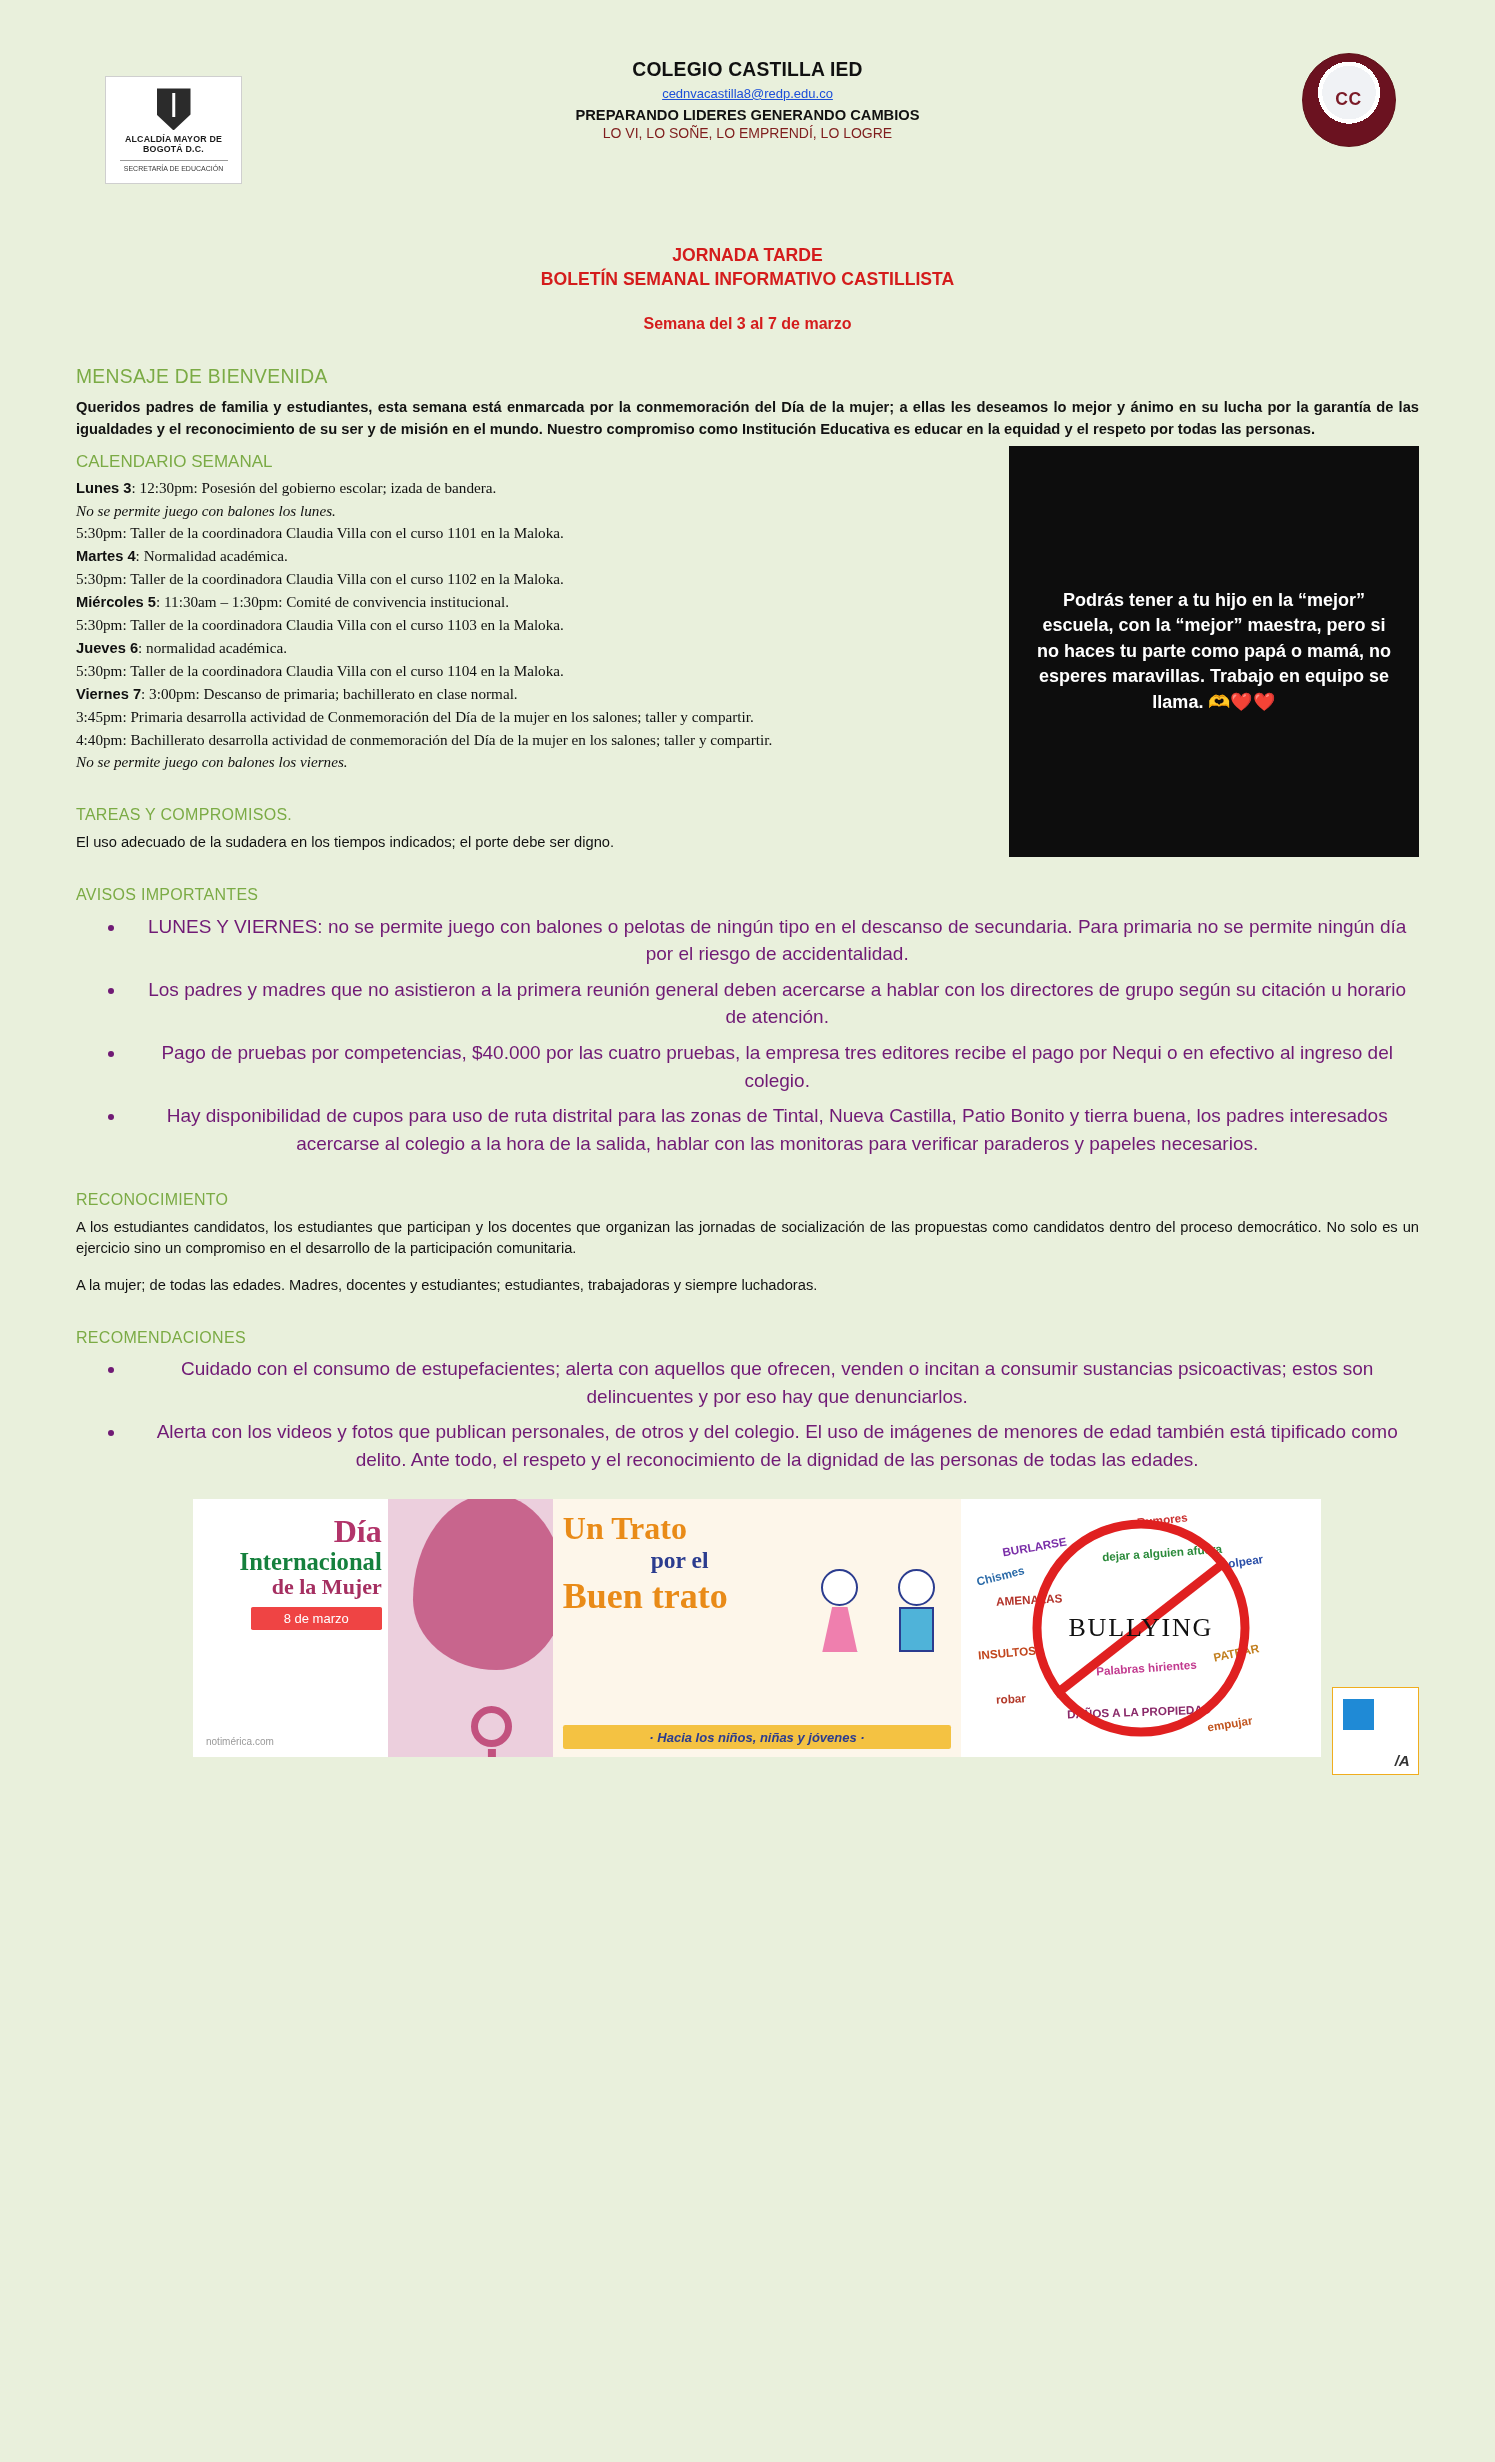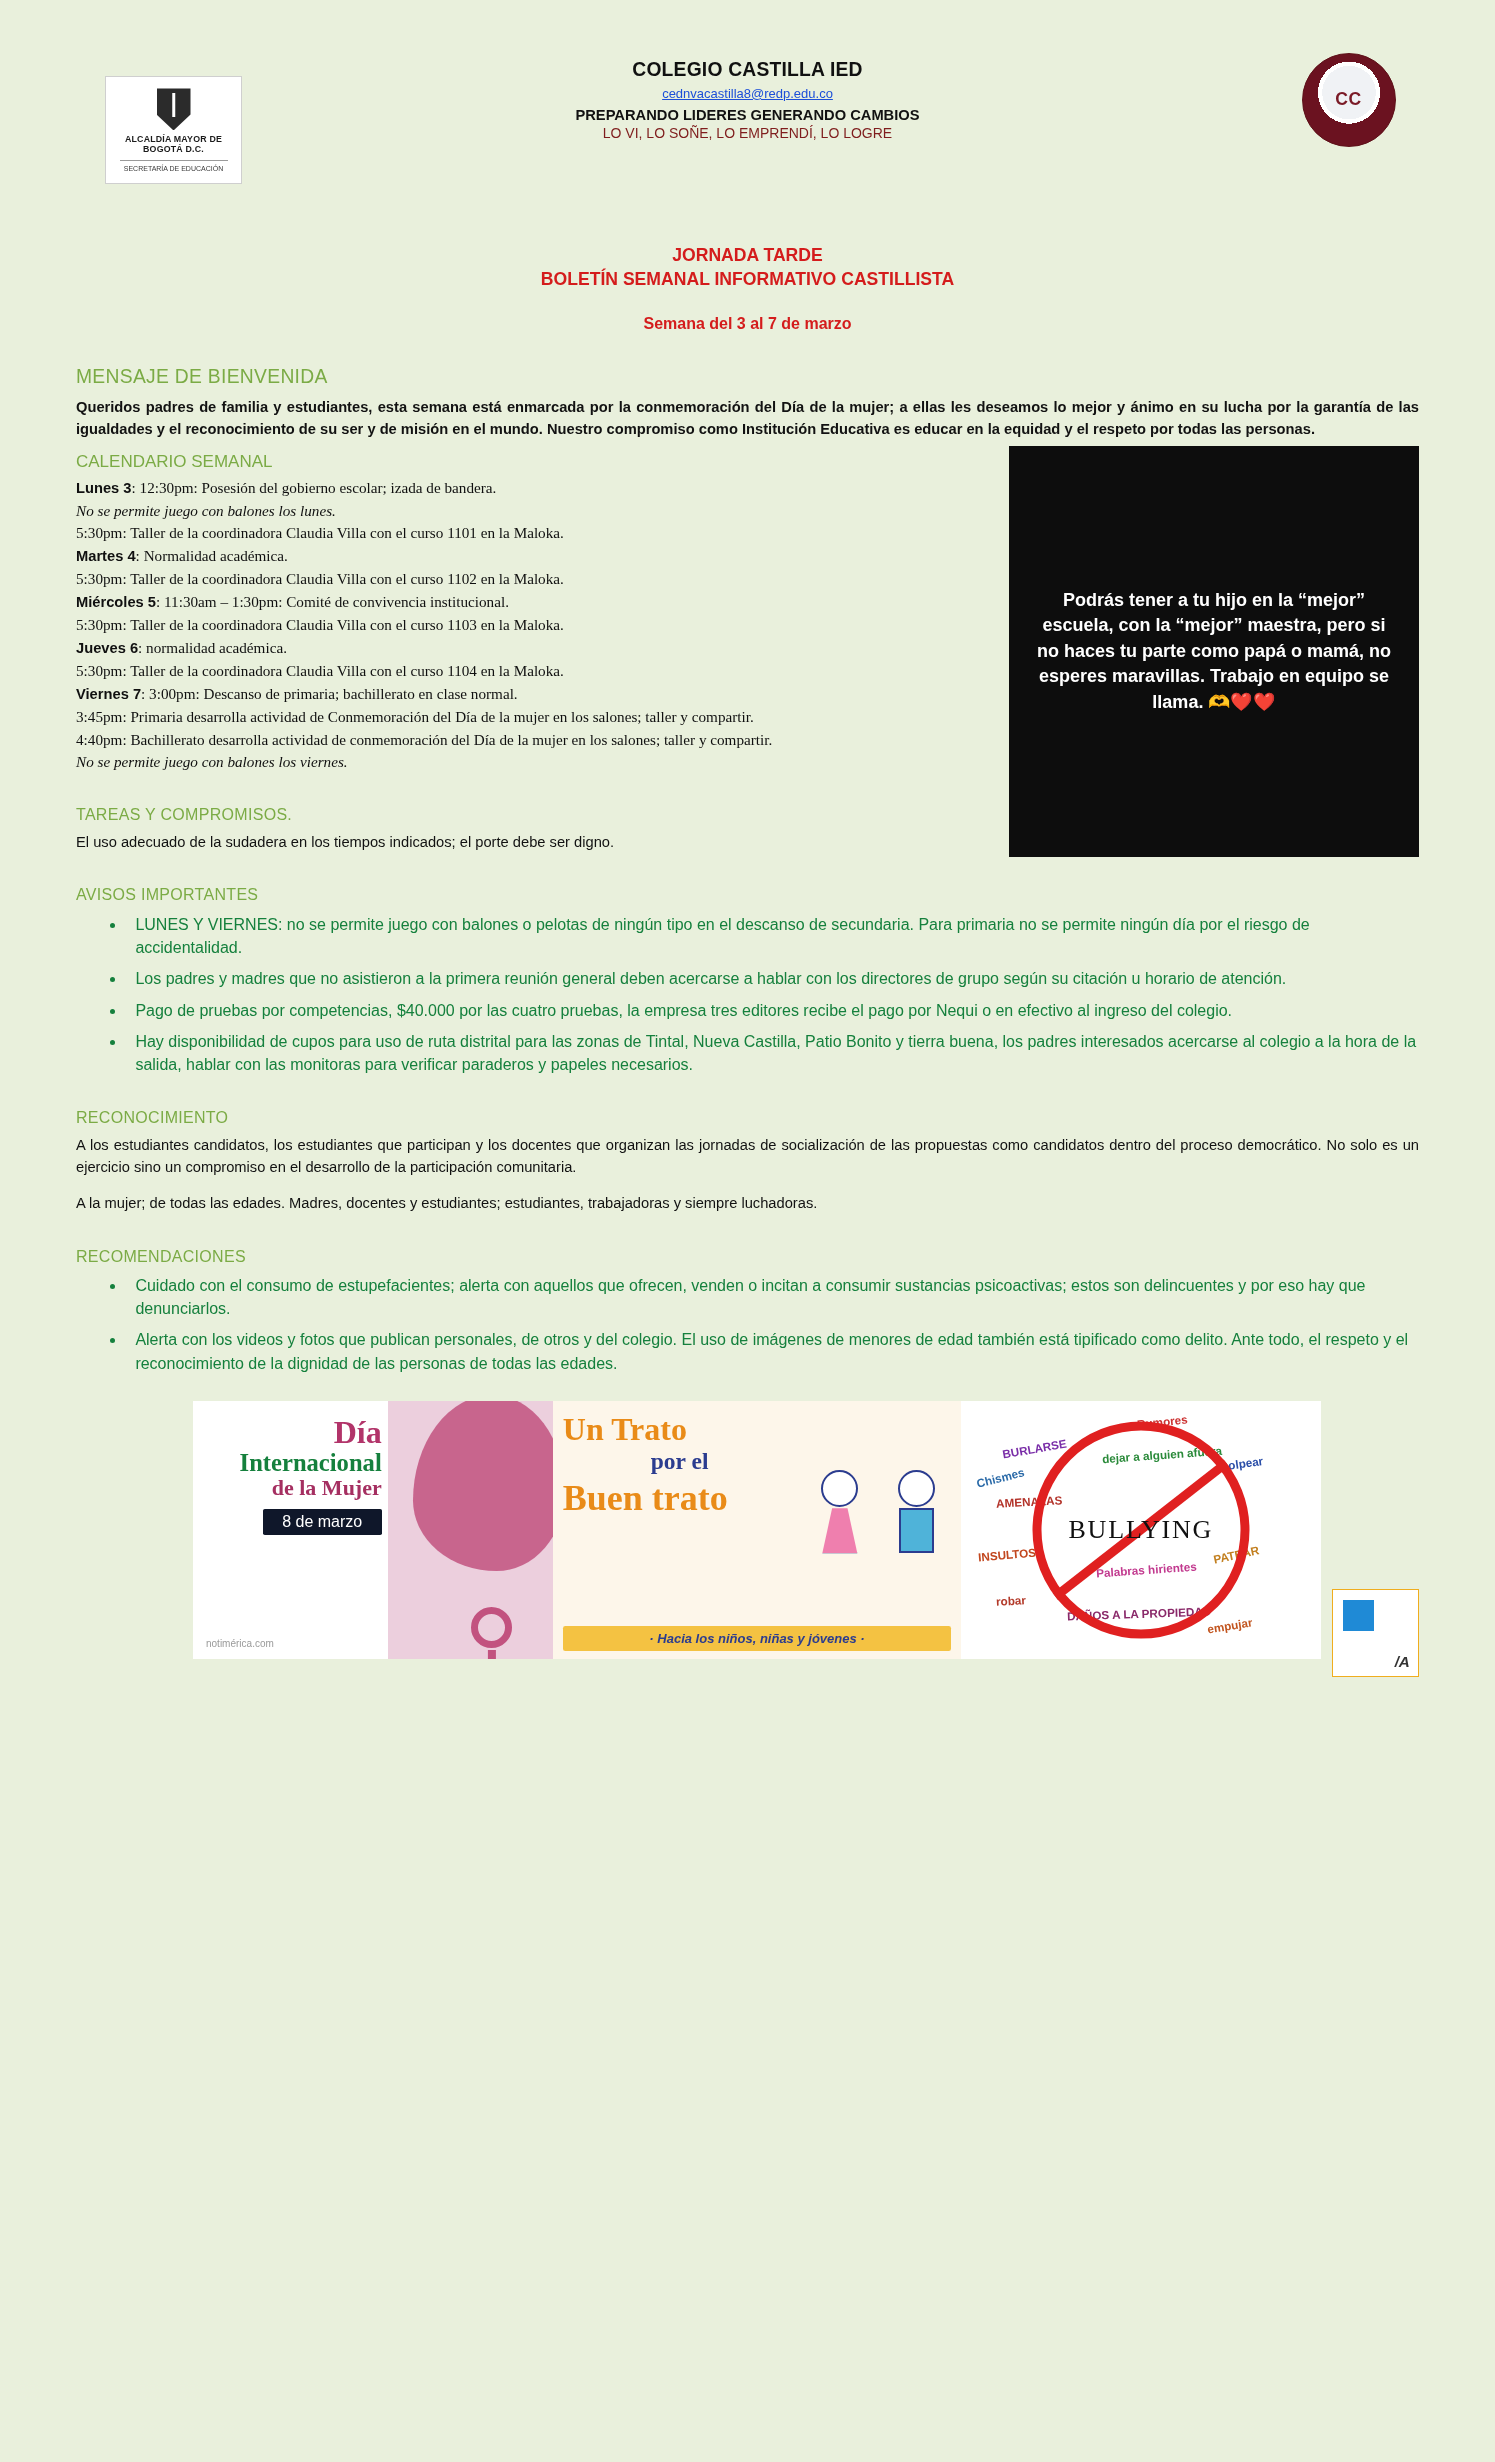--- a/index.html
+++ b/index.html
@@ -218,25 +218,26 @@
     font-size: 14.7px;
     color: #121212;
     line-height: 1.45;
     text-align: justify;
   }
   ul.bullets {
     margin: 7px 0 0 0;
     padding-left: 50px;
   }
   ul.bullets li {
-    font-size: 16px;
-    color: #15803d;
+    font-size: 19px;
+    color: #701a75;
     line-height: 1.45;
     margin-bottom: 8.2px;
     padding-left: 9.4px;
+    text-align: center;
   }
   .gap {
     height: 15.2px;
   }
 
   
   .images-band {
     position: relative;
     margin-top: 26px;
     height: 276px;
@@ -283,24 +284,24 @@
     color: #a52f61;
     font-family: "Liberation Serif", serif;
     font-weight: bold;
     font-size: 22px;
     text-align: right;
     line-height: 1.05;
   }
   .poster-women .date {
     margin-top: 9.4px;
     margin-left: auto;
-    width: 119px;
-    background: #0f172a;
+    width: 131px;
+    background: #ef4444;
     color: #fff;
-    font-size: 16px;
+    font-size: 13px;
     text-align: center;
     padding: 4.1px 0;
     border-radius: 1.8px;
   }
   .poster-women .credit {
     position: absolute;
     left: 13px;
     bottom: 10px;
     font-size: 10px;
     color: #9a9a9a;

